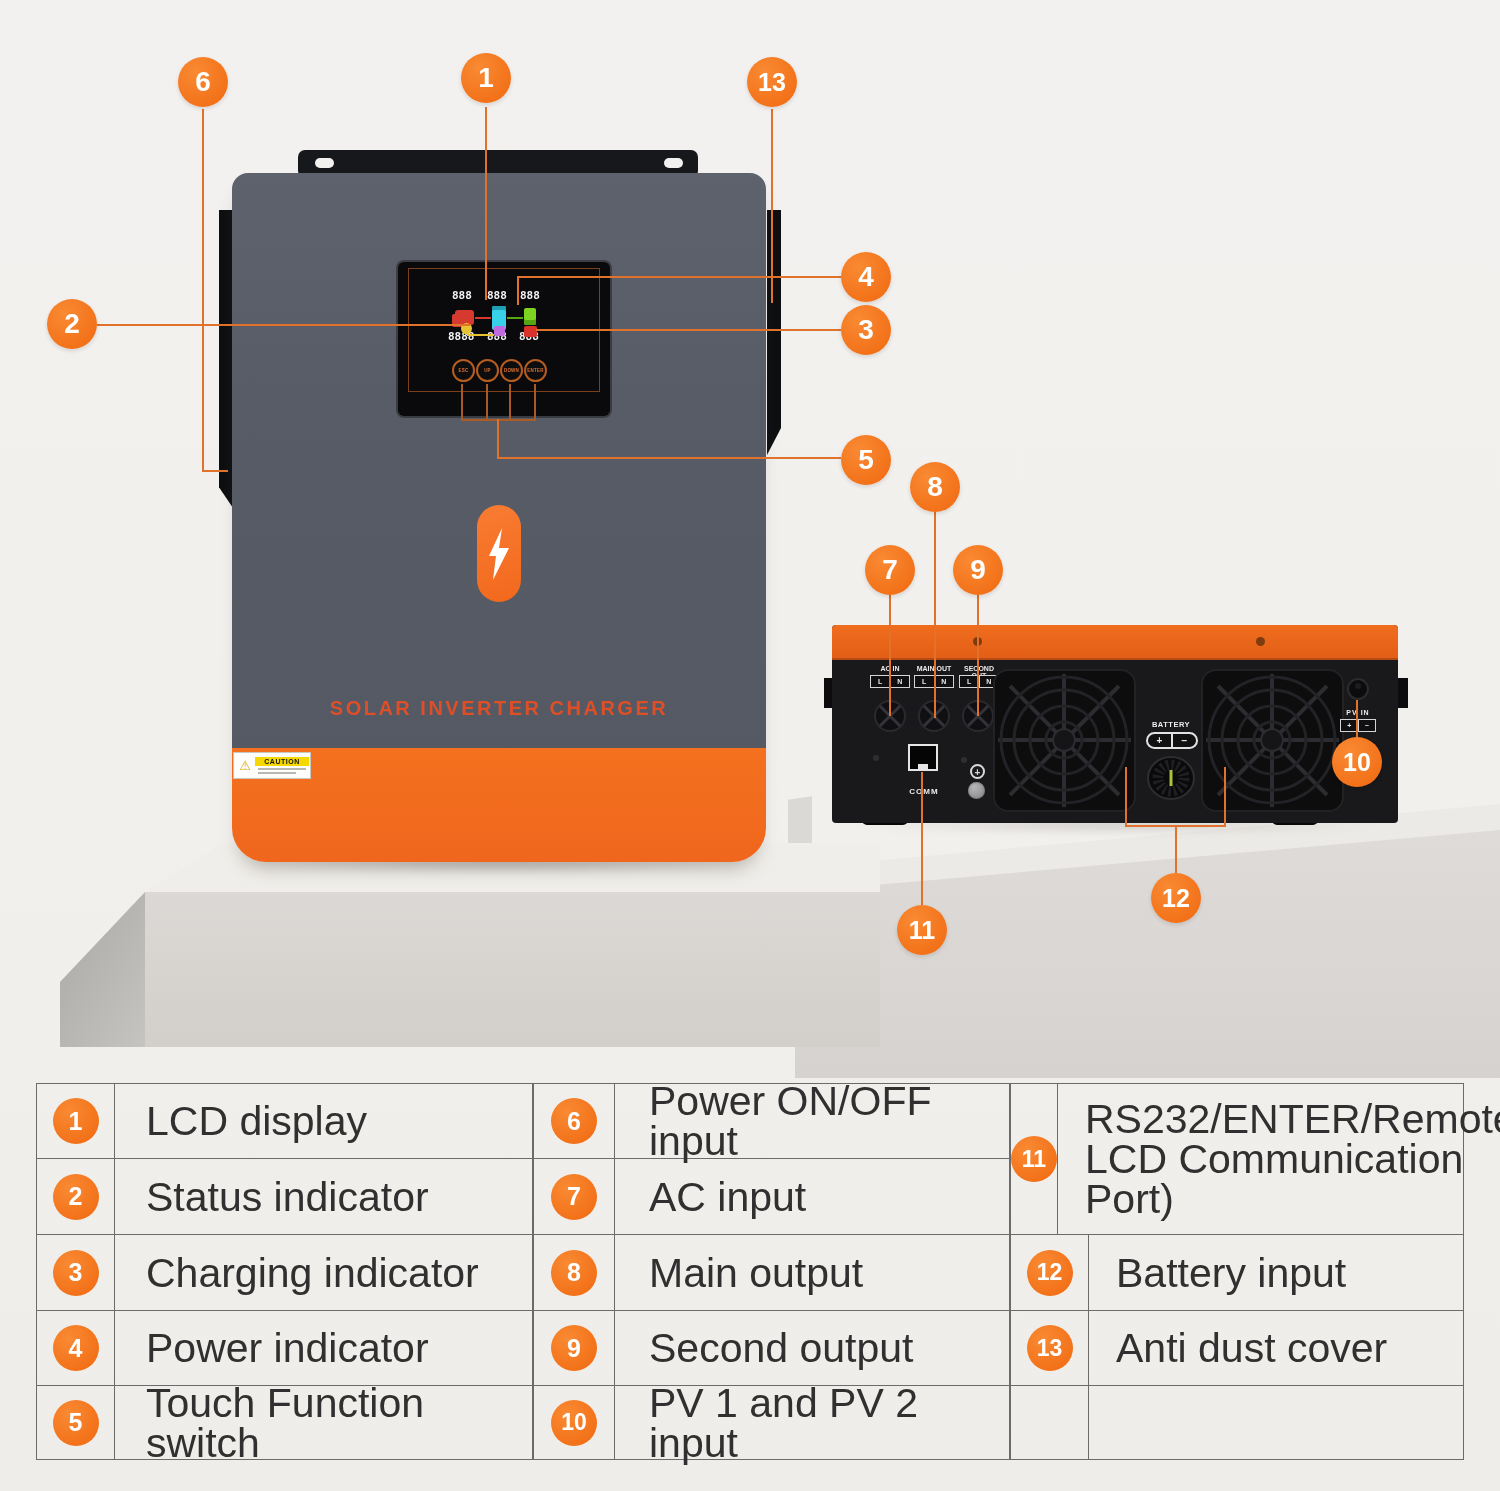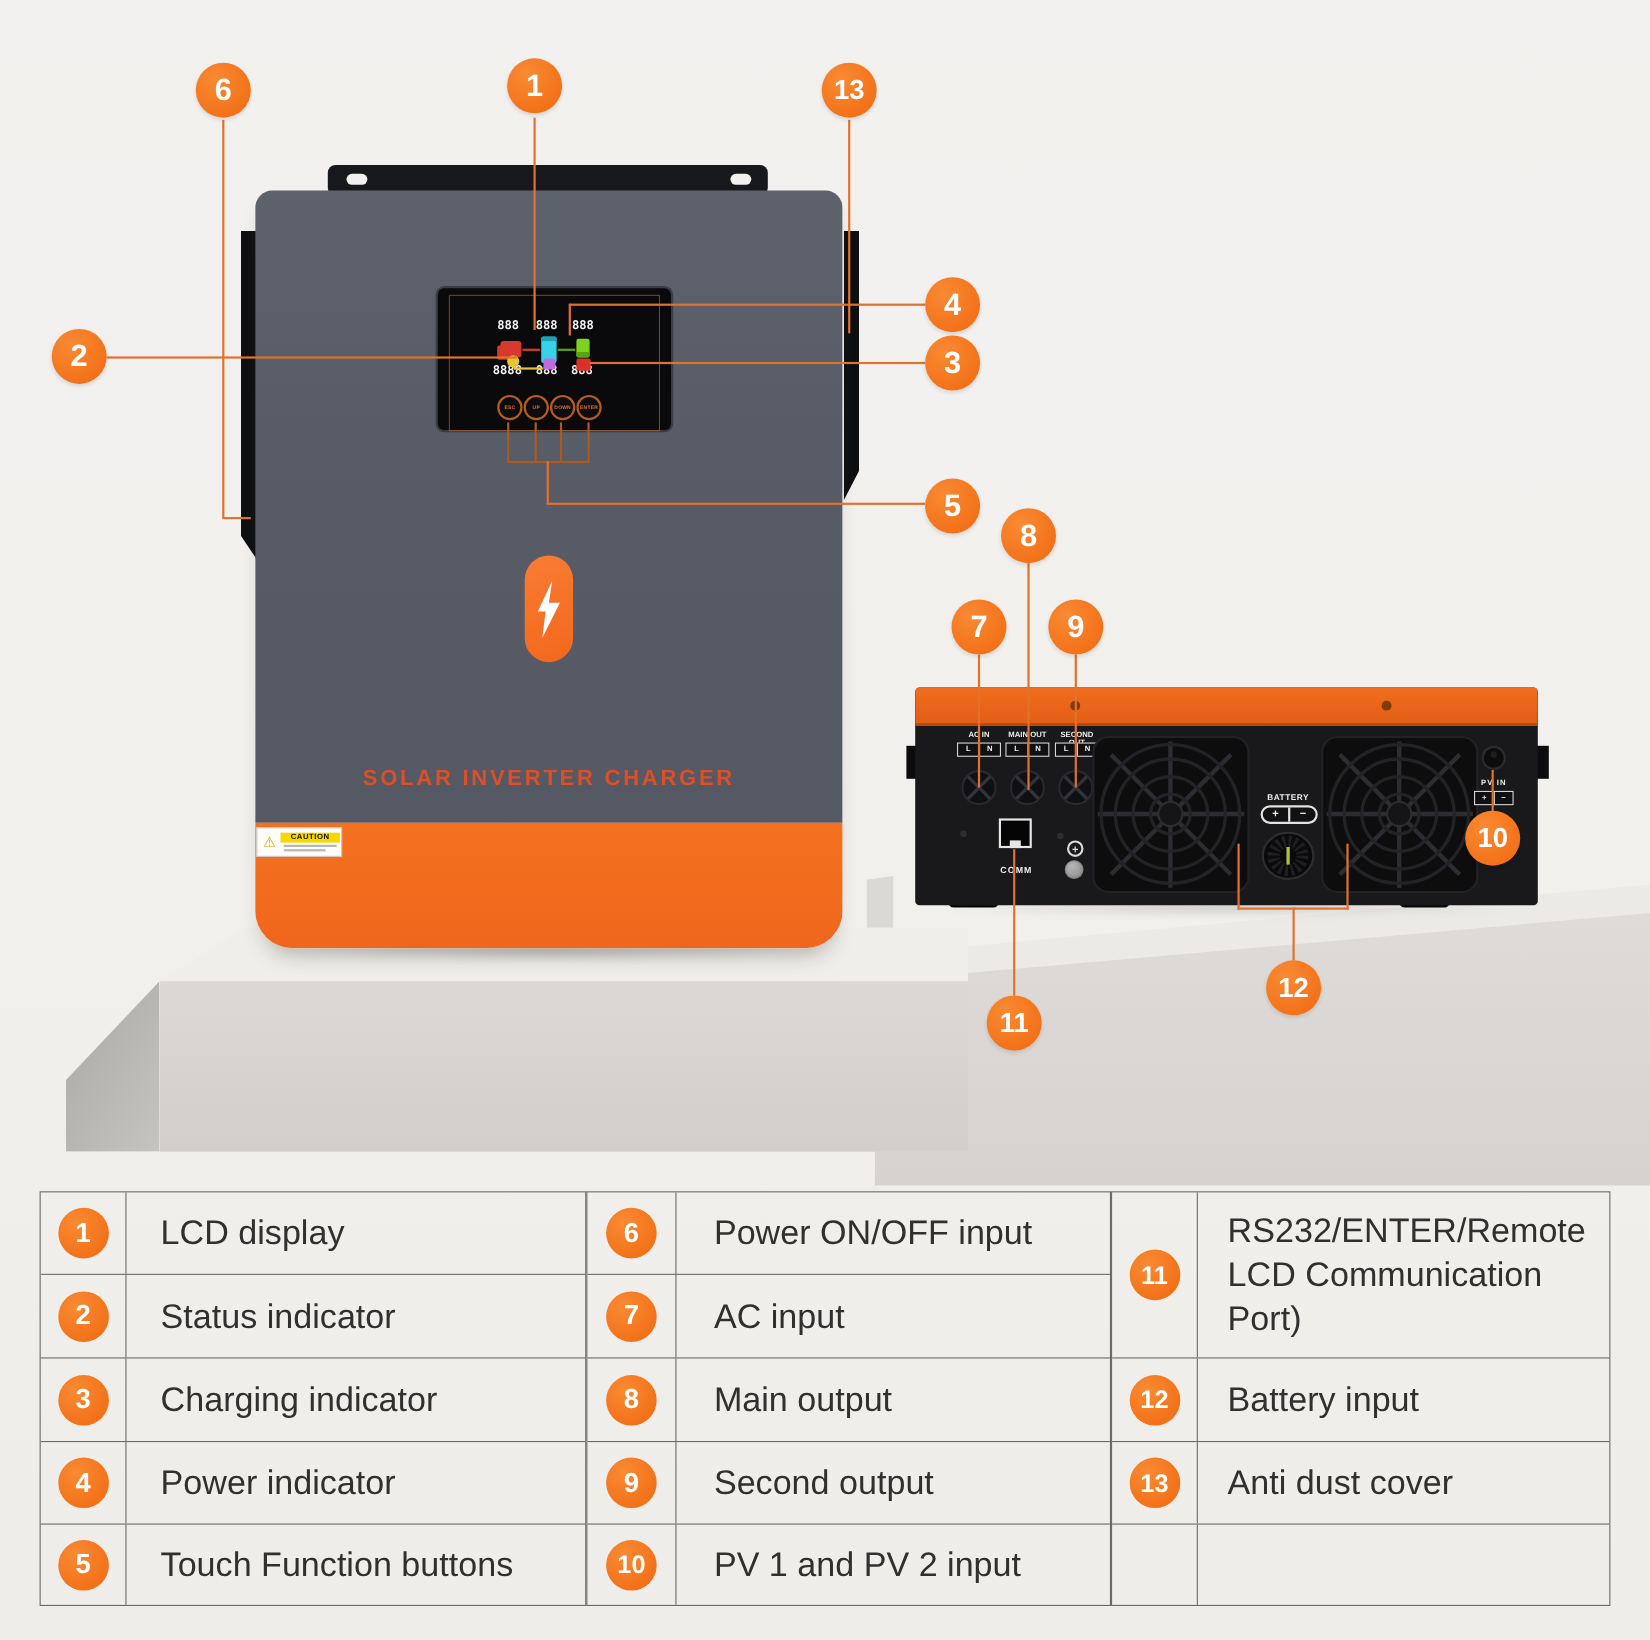--- a/index.html
+++ b/index.html
@@ -27,21 +27,21 @@
          color:#de4f28;font-weight:bold;font-size:20px;letter-spacing:2.5px;}
   .badge-bolt{position:absolute;left:477px;top:505px;width:44px;height:97px;border-radius:22px;
          background:linear-gradient(160deg,#f97c33,#f2681c);display:flex;align-items:center;justify-content:center;}
   .caution{position:absolute;left:233px;top:752px;width:78px;height:27px;background:#fdfdfb;
            border:1px solid #c9c7c2;display:flex;align-items:center;box-sizing:border-box;padding:1px;}
   .caution .tri{width:20px;text-align:center;font-size:13px;line-height:13px;color:#d8a900;}
   .caution .ctxt{flex:1;}
   .caution .chead{background:#f5d800;color:#111;font-size:7px;font-weight:bold;text-align:center;letter-spacing:.5px;line-height:9px;}
   .caution .cline{height:2px;background:#b9b7b2;margin:2px 3px 0 3px;}
   
-  .lcd{position:absolute;left:398px;top:262px;width:212px;height:129px;background:#0a0a0c;border-radius:6px;
+  .lcd{position:absolute;left:398px;top:262px;width:212px;height:154px;background:#0a0a0c;border-radius:6px;
        box-shadow:0 0 0 2px rgba(0,0,0,.35);}
   .lcd-border{position:absolute;left:10px;top:6px;width:190px;height:122px;border:1px solid rgba(235,115,40,.5);}
   .seg{position:absolute;color:#f5f5f5;font-family:"DejaVu Sans Mono",monospace;font-weight:bold;font-size:11px;letter-spacing:0px;}
   .lbtn{position:absolute;top:97px;width:23px;height:23px;border-radius:50%;border:2px solid #b55c1f;
         color:#e07030;font-size:4.5px;font-weight:bold;display:flex;align-items:center;justify-content:center;
         background:#0d0d0f;box-sizing:border-box;letter-spacing:.2px;}
   .lic{position:absolute;}
   
   .pedA-top{position:absolute;left:145px;top:843px;width:735px;height:49px;background:#f0eeea;
             clip-path:polygon(0 100%,10.6% 0,100% 0,100% 100%);}
@@ -80,21 +80,21 @@
   .foot{position:absolute;top:815px;width:46px;height:10px;background:#070708;border-radius:0 0 5px 5px;}
   .ear{position:absolute;background:#0c0c0e;}
   
   .lg-group{position:absolute;top:1083px;border:1px solid #6b6b6b;box-sizing:border-box;}
   .lg-row{display:flex;border-bottom:1px solid #6b6b6b;box-sizing:border-box;}
   .lg-row:last-child{border-bottom:none;}
   .lg-badgecol{display:flex;align-items:center;justify-content:center;border-right:1px solid #6b6b6b;box-sizing:border-box;}
   .lg-badge{width:46px;height:46px;border-radius:50%;background:radial-gradient(circle at 35% 30%,#f9authorized8a33,#f0680f);
             background:radial-gradient(circle at 35% 30%,#f98a33,#f0680f);color:#fff;font-weight:bold;font-size:25px;
             display:flex;align-items:center;justify-content:center;}
-  .lg-label{flex:1;display:flex;align-items:center;color:#303030;font-size:31px;line-height:40px;}
+  .lg-label{flex:1;display:flex;align-items:center;color:#303030;font-size:41px;line-height:40px;}
 </style>
 </head>
 <body>
 
 <div class="stage">
 
   <svg width="0" height="0" style="position:absolute">
     <defs>
       <g id="fan-sym">
         <rect x="2" y="2" width="141" height="141" rx="14" fill="#0d0d0e" stroke="#222226" stroke-width="2"></rect>
@@ -329,21 +329,21 @@
     <div class="lg-row" style="height:75px;">
       <div class="lg-badgecol" style="width:78px;">
           <div class="lg-badge">4</div>
         </div>
       <div class="lg-label" style="padding-left:31px;">Power indicator</div>
     </div>
     <div class="lg-row" style="height:73px;">
       <div class="lg-badgecol" style="width:78px;">
           <div class="lg-badge">5</div>
         </div>
-      <div class="lg-label" style="padding-left:31px;">Touch Function buttons</div>
+      <div class="lg-label" style="padding-left:31px;">Touch Function switch</div>
     </div>
   </div>
 
   <div class="lg-group" style="left:533px;width:477px;height:377px;">
     <div class="lg-row" style="height:75px;">
       <div class="lg-badgecol" style="width:81px;">
           <div class="lg-badge">6</div>
         </div>
       <div class="lg-label" style="padding-left:34px;">Power ON/OFF input</div>
     </div>

